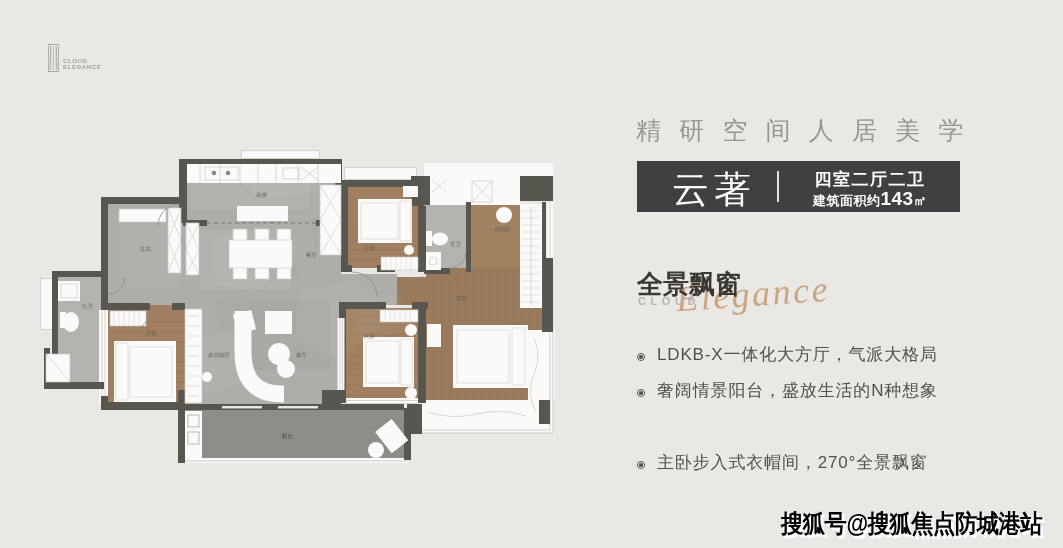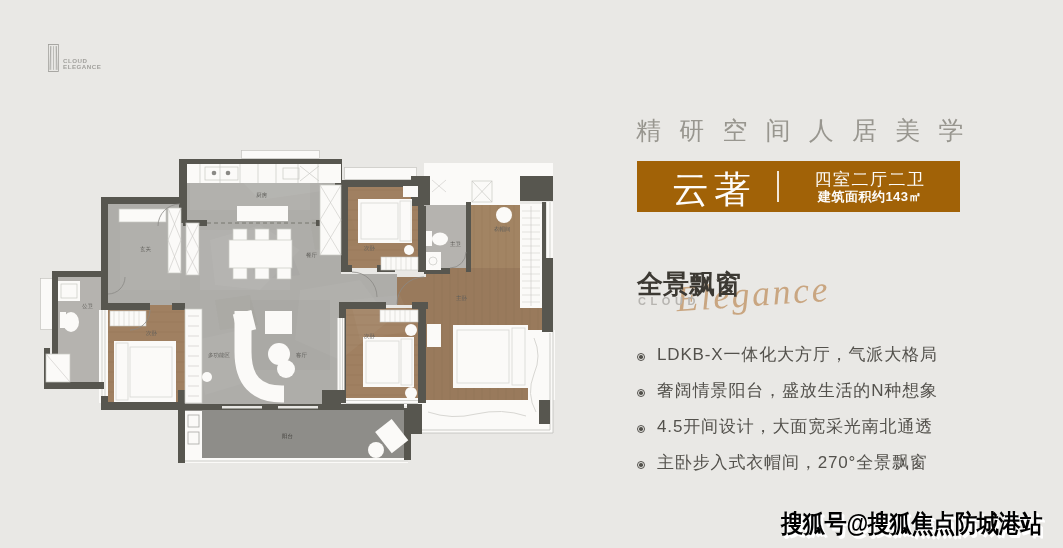--- a/index.html
+++ b/index.html
@@ -2,26 +2,26 @@
 <html><head>
 <meta charset="utf-8">
 <style>
 html,body{margin:0;padding:0;}
 body{width:1063px;height:548px;background:#e9e8e5;font-family:"Liberation Sans",sans-serif;overflow:hidden;}
 .page{position:relative;width:1063px;height:548px;}
 .abs{position:absolute;}
 
 .slogan{left:636px;top:114px;font-size:25px;color:#98968f;letter-spacing:18.2px;white-space:nowrap;}
 
-.bbox{left:637px;top:161px;width:323px;height:51px;background:#a16207;}
+.bbox{left:637px;top:161px;width:323px;height:51px;background:#404040;}
 .yz{position:absolute;left:35px;top:4px;font-size:37px;color:#fdfcfa;letter-spacing:5px;}
 .bdiv{position:absolute;left:140px;top:10px;width:2px;height:31px;background:rgba(255,255,255,.85);}
-.b1{position:absolute;left:158px;top:7px;width:150px;text-align:center;font-size:17px;font-weight:normal;color:#fdfcfa;letter-spacing:1.5px;}
+.b1{position:absolute;left:158px;top:7px;width:150px;text-align:center;font-size:17px;font-weight:bold;color:#fdfcfa;letter-spacing:1.5px;}
 .b2{position:absolute;left:158px;top:27px;width:150px;text-align:center;font-size:13px;font-weight:bold;color:#fdfcfa;letter-spacing:0.5px;}
-.b2 .num{font-size:13px;}
+.b2 .num{font-size:19px;}
 
 .ht{left:637px;top:267px;font-size:26px;font-weight:bold;color:#3c3933;letter-spacing:0px;}
 .cloud{left:638px;top:295px;font-size:11px;color:#b7b5b1;letter-spacing:4.6px;font-weight:bold;}
 .eleg{left:676px;top:273px;font-family:"Liberation Serif",serif;font-style:italic;font-size:36px;color:#c49b70;transform:rotate(-4deg);letter-spacing:2.5px;opacity:0.85;}
 
 .bul{left:637px;font-size:17px;color:#53514c;letter-spacing:0.85px;white-space:nowrap;}
 .bul .ic{display:inline-block;width:6px;height:6px;border:1.6px solid #53514c;border-radius:50%;position:relative;top:1px;margin-right:12px;}
 .bul .ic::after{content:"";position:absolute;left:1.2px;top:1.2px;width:3.6px;height:3.6px;border-radius:50%;background:#53514c;}
 
 .wm{left:781px;top:507px;font-size:25px;font-weight:bold;color:#000;letter-spacing:-0.5px;text-shadow:2px 2px 0 #fff,3px 3px 0 #fff;white-space:nowrap;transform:scaleX(0.89);transform-origin:0 0;}
@@ -278,16 +278,15 @@
     <div class="yz">云著</div>
     <div class="bdiv"></div>
     <div class="b1">四室二厅二卫</div>
     <div class="b2">建筑面积约<span class="num">143</span>㎡</div>
   </div>
   <div class="abs eleg">Elegance</div>
   <div class="abs ht">全景飘窗</div>
   <div class="abs cloud">CLOUD</div>
   <div class="abs bul" style="top:379px"><span class="ic"></span>奢阔情景阳台，盛放生活的N种想象</div>
   <div class="abs bul" style="top:343px"><span class="ic"></span>LDKB-X一体化大方厅，气派大格局</div>
-  <div class="abs bul" style="top:415px"><span class="ic"></span>4.5开间设计，大面宽采光南北通透</div>
   <div class="abs bul" style="top:451px"><span class="ic"></span>主卧步入式衣帽间，270°全景飘窗</div>
   <div class="abs wm">搜狐号@搜狐焦点防城港站</div>
 </div>
 
 </body></html>

